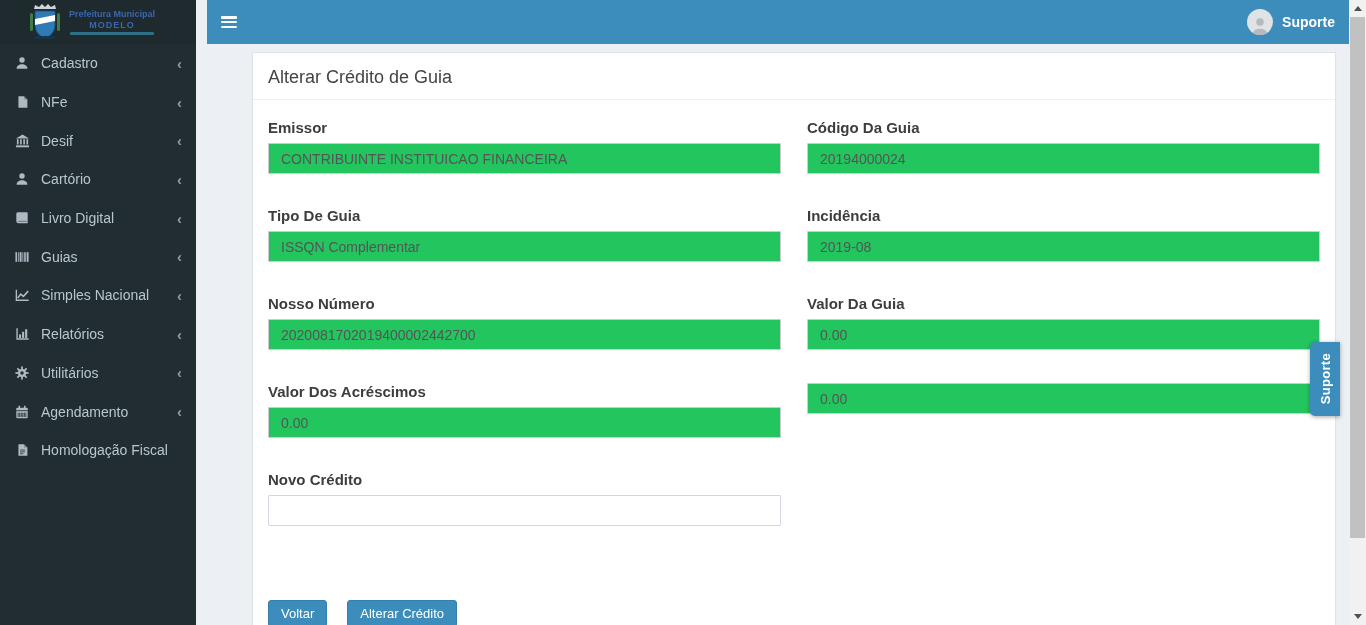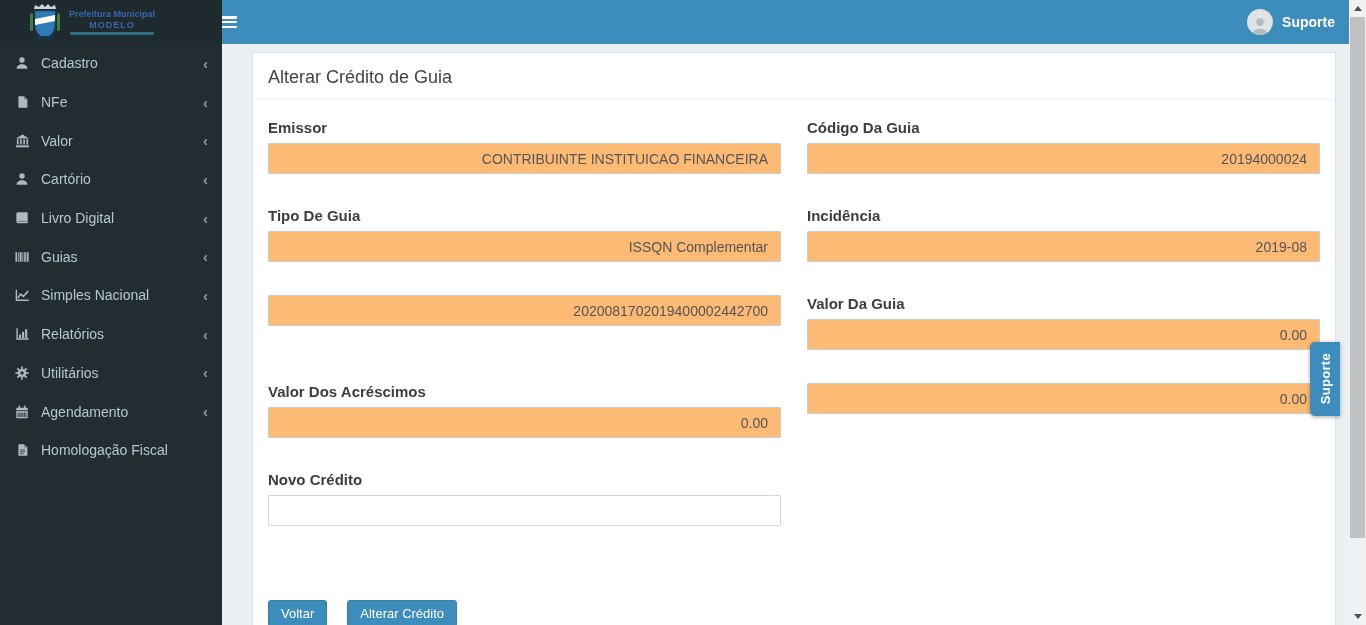--- a/index.html
+++ b/index.html
@@ -5,21 +5,21 @@
   * { margin:0; padding:0; box-sizing:border-box; }
   html,body { width:1366px; height:625px; overflow:hidden; }
   body {
     font-family:"Liberation Sans", sans-serif;
     background:#ecf0f5;
     position:relative;
   }
 
   
   .sidebar {
-    position:absolute; left:0; top:0; bottom:0; width:222px;
+    position:absolute; left:0; top:0; bottom:0; width:196px;
     background:#222d32; z-index:5;
   }
   .brand {
     height:44px; display:flex; align-items:center; gap:7px;
     padding:2px 6px 2px 28px; background:#1f2a2e;
   }
   .brand-text { display:flex; flex-direction:column; align-items:center; line-height:1.15; }
   .brand-line1 { color:#3a66ad; font-weight:bold; font-size:9px; white-space:nowrap; }
   .brand-line2 { color:#3a66ad; font-weight:bold; font-size:9px; letter-spacing:1px; }
   .brand-tagline { margin-top:2px; width:84px; height:3px; background:#2e6f86; border-radius:1px; }
@@ -63,21 +63,21 @@
     column-gap:26px; row-gap:33px;
   }
   .form-group label {
     display:block; font-size:15px; font-weight:bold; color:#3d3d3d; margin-bottom:7px;
   }
   .form-group input {
     width:100%; height:31px; font-size:14px; color:#555;
     padding:0 12px; border:1px solid #c9cdd2; border-radius:1px;
     background:#fff; font-family:"Liberation Sans", sans-serif; outline:none;
   }
-  .form-group input:disabled { background:#fdba74; color:#555;text-align:right; }
+  .form-group input:disabled { background:#22c55e; color:#555; }
   .form-group input:not(:disabled) { border-color:#d2d6de; }
 
   .actions { margin-top:74px; padding-bottom:6px; display:flex; gap:20px; }
   .btn {
     background:#3c8dbc; border:1px solid #367fa9; color:#fff;
     font-size:13px; font-family:"Liberation Sans", sans-serif;
     padding:6px 12px; border-radius:3px; cursor:pointer; line-height:1;
     height:27px;
   }
 
@@ -151,21 +151,21 @@
       <span class="menu-icon">
         <svg width="15" height="14" viewBox="0 0 16 16" fill="currentColor">
             <path d="M8 0.5 15.5 5H0.5Z"></path>
             <rect x="1.6" y="6" width="1.9" height="6"></rect>
             <rect x="5.2" y="6" width="1.9" height="6"></rect>
             <rect x="8.9" y="6" width="1.9" height="6"></rect>
             <rect x="12.5" y="6" width="1.9" height="6"></rect>
             <rect x="0.5" y="13" width="15" height="2.2"></rect>
           </svg>
       </span>
-      <span class="menu-label">Valor</span>
+      <span class="menu-label">Desif</span>
       <span class="menu-chevron">‹</span>
     </li>
     <li class="menu-item">
       <span class="menu-icon">
         <svg width="14" height="14" viewBox="0 0 16 16" fill="currentColor">
             <circle cx="8" cy="4.6" r="3.1"></circle>
             <path d="M1.8 14.5c0-3.4 2.8-5.2 6.2-5.2s6.2 1.8 6.2 5.2z"></path>
           </svg>
       </span>
       <span class="menu-label">Cartório</span>
@@ -296,20 +296,21 @@
         <div class="form-group">
           <label>Tipo De Guia</label>
           <input type="text" disabled="" value="ISSQN Complementar" style="">
         </div>
         <div class="form-group">
           <label>Incidência</label>
           <input type="text" disabled="" value="2019-08" style="">
         </div>
 
         <div class="form-group">
+          <label>Nosso Número</label>
           <input type="text" disabled="" value="2020081702019400002442700" style="">
         </div>
         <div class="form-group">
           <label>Valor Da Guia</label>
           <input type="text" disabled="" value="0.00" style="">
         </div>
 
         <div class="form-group">
           <label>Valor Dos Acréscimos</label>
           <input type="text" disabled="" value="0.00" style="">

